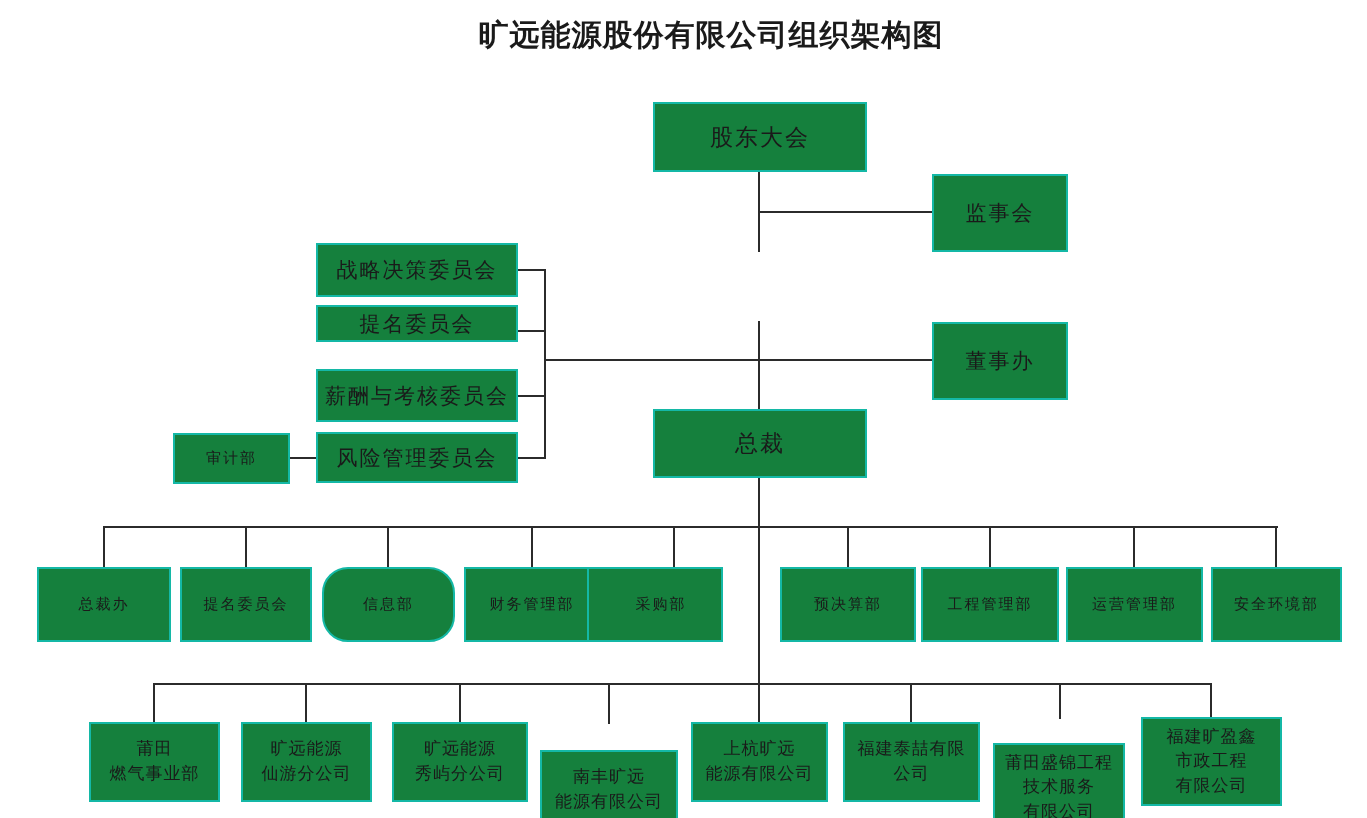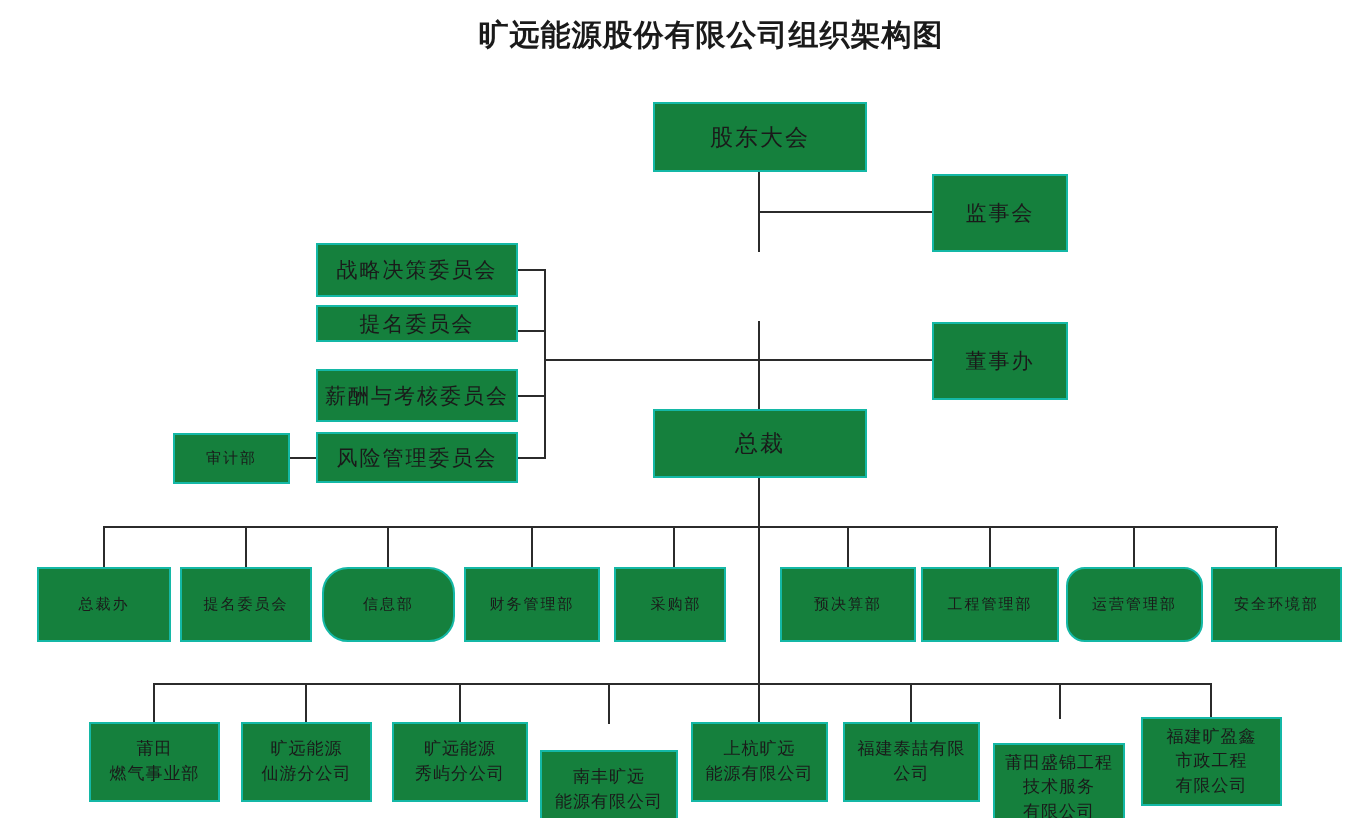--- a/index.html
+++ b/index.html
@@ -67,24 +67,24 @@
   <div class="node fs21" style="left:316px;top:243px;width:202px;height:54px;">战略决策委员会</div>
   <div class="node fs21" style="left:316px;top:305px;width:202px;height:37px;">提名委员会</div>
   <div class="node fs21" style="left:316px;top:369px;width:202px;height:53px;">薪酬与考核委员会</div>
   <div class="node fs21" style="left:316px;top:432px;width:202px;height:51px;">风险管理委员会</div>
   <div class="node fs19" style="left:173px;top:433px;width:117px;height:51px;">审计部</div>
 
   <div class="node fs19" style="left:37px;top:567px;width:134px;height:75px;">总裁办</div>
   <div class="node fs19" style="left:180px;top:567px;width:132px;height:75px;">提名委员会</div>
   <div class="node fs19" style="left:322px;top:567px;width:133px;height:75px;border-radius:26px;">信息部</div>
   <div class="node fs19" style="left:464px;top:567px;width:136px;height:75px;">财务管理部</div>
-  <div class="node fs19" style="left:614px;top:567px;width:112px;height:75px;padding-left:12px;">采购部</div>
+  <div class="node fs19" style="left:587px;top:567px;width:136px;height:75px;padding-left:12px;">采购部</div>
   <div class="node fs19" style="left:780px;top:567px;width:136px;height:75px;">预决算部</div>
   <div class="node fs19" style="left:921px;top:567px;width:138px;height:75px;">工程管理部</div>
-  <div class="node fs19" style="left:1066px;top:567px;width:137px;height:75px;border-radius:19px;">运营管理部</div>
+  <div class="node fs19" style="left:1066px;top:567px;width:137px;height:75px;">运营管理部</div>
   <div class="node fs19" style="left:1211px;top:567px;width:131px;height:75px;">安全环境部</div>
 
   <div class="node sub" style="left:89px;top:722px;width:131px;height:80px;">莆田
 燃气事业部</div>
   <div class="node sub" style="left:241px;top:722px;width:131px;height:80px;">旷远能源
 仙游分公司</div>
   <div class="node sub" style="left:392px;top:722px;width:136px;height:80px;">旷远能源
 秀屿分公司</div>
   <div class="node sub" style="left:540px;top:722px;width:138px;height:80px;margin-top:28px;">南丰旷远
 能源有限公司</div>

